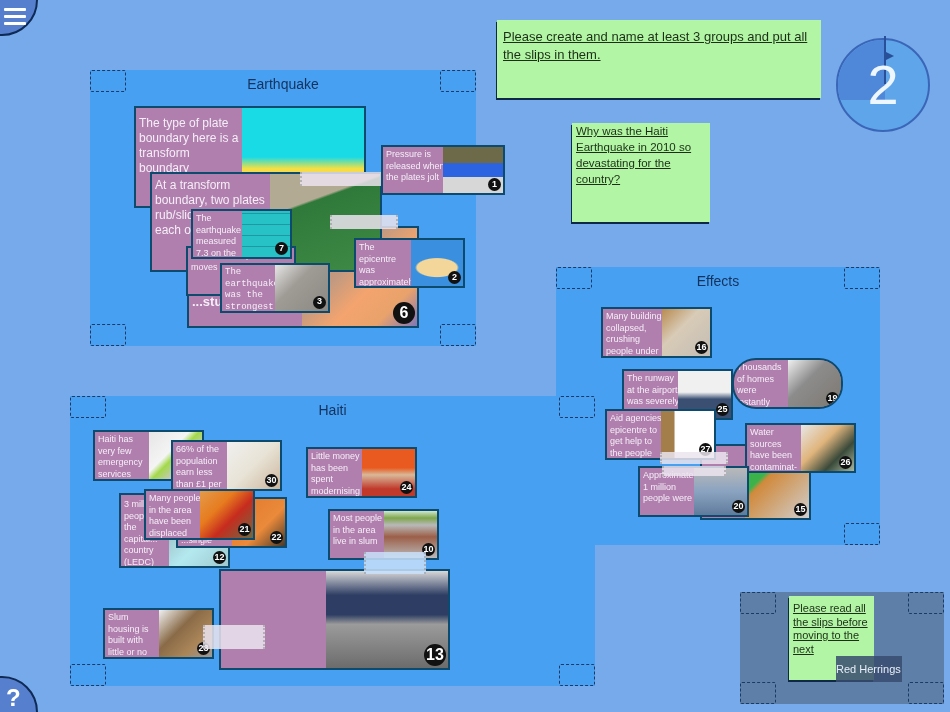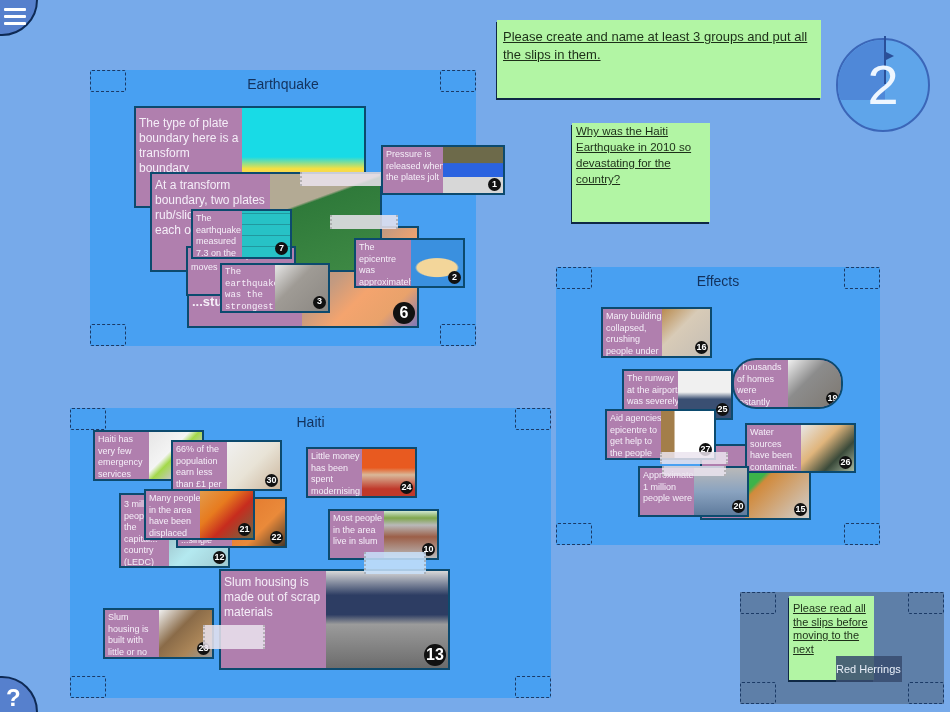--- a/index.html
+++ b/index.html
@@ -214,21 +214,21 @@
 
 <div class="slip" style="left:605px;top:409px;width:111px;height:51px;">
   <div class="slip-text">Aid agencies epicentre to get help to the people</div>
   <div class="slip-pic" style="background:linear-gradient(90deg,#a37e4a 0%,#a37e4a 25%,#ffffff 26%);"></div>
   <div class="slip-num">27</div>
 </div>
 
 <div class="tape" style="left:660px;top:452px;width:64px;height:12px;"></div>
 <div class="tape" style="left:662px;top:466px;width:60px;height:10px;"></div>
 
-<div class="group" style="left:70px;top:408px;width:481px;height:290px;">
+<div class="group" style="left:70px;top:396px;width:481px;height:290px;padding-left:44px;">
   <div class="group-title" style="top:6px;">Haiti</div>
   <div class="handle" style="left:0;top:0;"></div>
   <div class="handle" style="right:0;top:0;"></div>
   <div class="handle" style="left:0;bottom:0;"></div>
   <div class="handle" style="right:0;bottom:0;"></div>
 </div>
 
 <div class="slip" style="left:119px;top:493px;width:111px;height:75px;">
   <div class="slip-text" style="width:40%;top:4px;">3 million people in the capital... country (LEDC)</div>
   <div class="slip-pic" style="width:55%;background:linear-gradient(135deg,#8aa0a6 0%,#b4e9f0 60%,#9fc9d0 100%);"></div>
@@ -264,21 +264,20 @@
   <div class="slip-num">24</div>
 </div>
 
 <div class="slip" style="left:328px;top:509px;width:111px;height:51px;">
   <div class="slip-text">Most people in the area live in slum</div>
   <div class="slip-pic" style="background:linear-gradient(180deg,#cfe7cf 0%,#7fa64d 15%,#b9b9b9 30%,#9c5f48 55%,#bbbbbb 100%);"></div>
   <div class="slip-num">10</div>
 </div>
 
 <div class="slip big" style="left:219px;top:569px;width:231px;height:101px;">
-  <div class="slip-text" style="width:100px;top:4px;">Slum housing is made out of scrap materials</div>
   <div class="slip-pic" style="width:122px;background:linear-gradient(180deg,#d8d8d8 0%,#2d3d63 25%,#2d3d63 45%,#9b9b9b 55%,#6c6c6c 100%);"></div>
   <div class="slip-num">13</div>
 </div>
 
 <div class="slip" style="left:103px;top:608px;width:111px;height:51px;">
   <div class="slip-text">Slum housing is built with little or no foundations</div>
   <div class="slip-pic" style="background:linear-gradient(135deg,#f0f0f0 0%,#8a6b48 40%,#aa8558 70%,#9a9a9a 100%);"></div>
   <div class="slip-num">23</div>
 </div>
 

